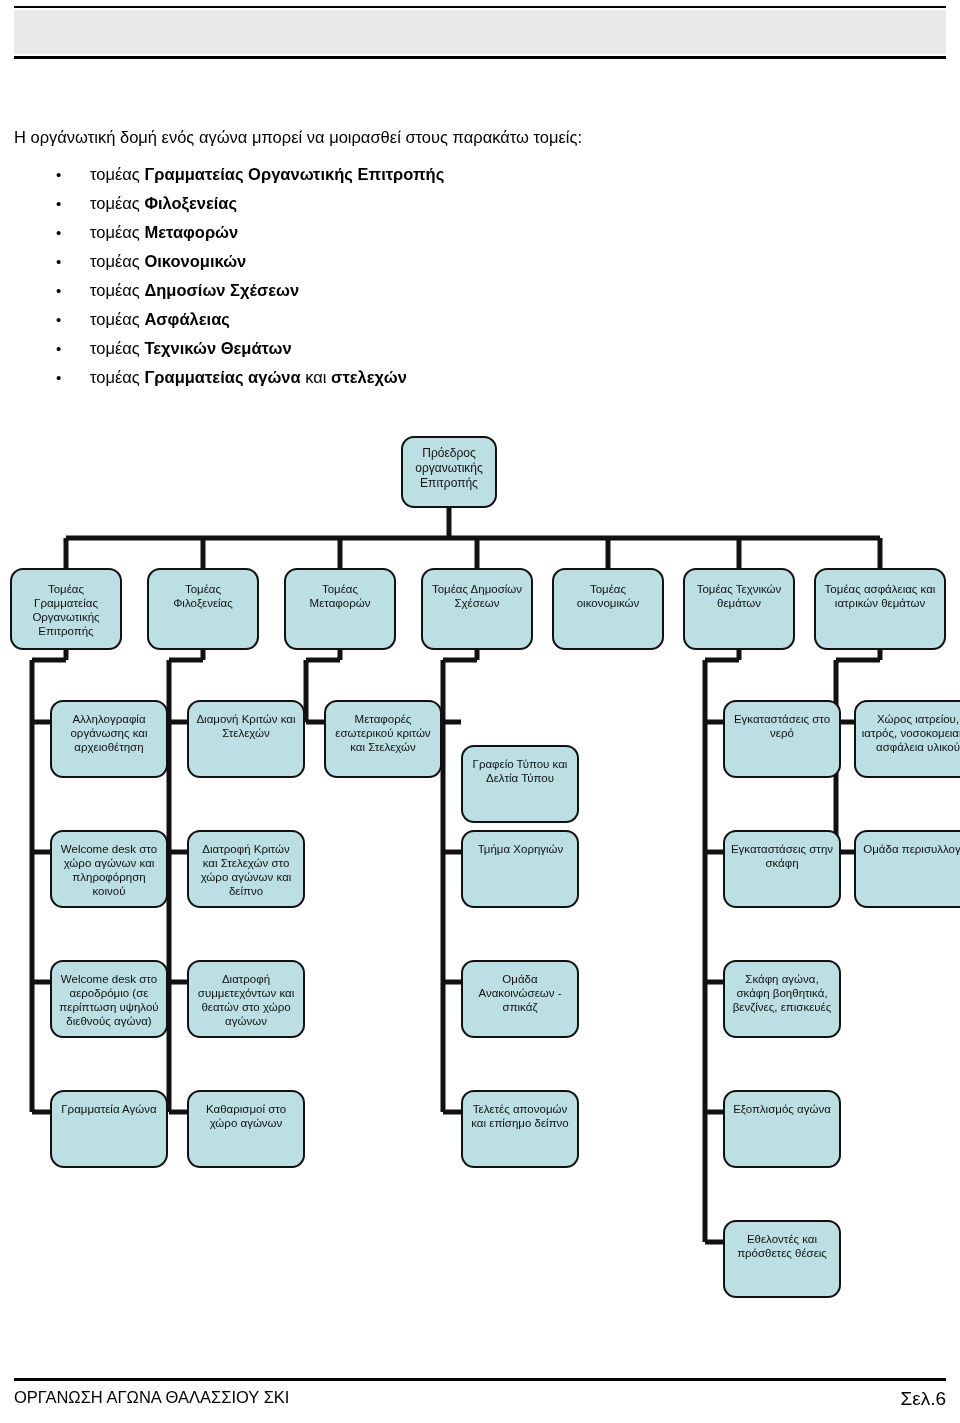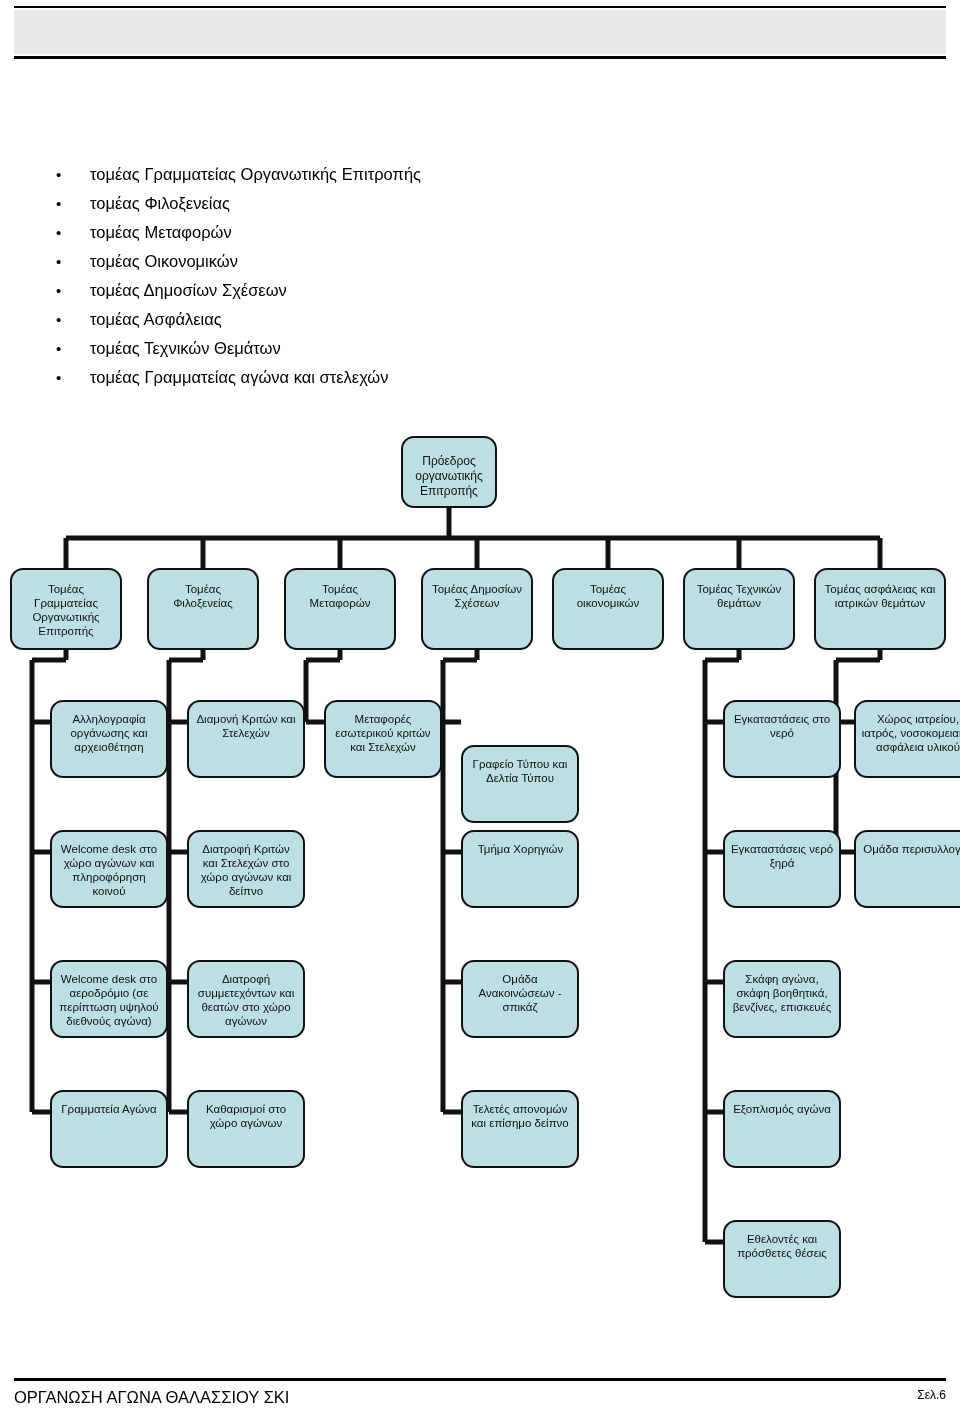--- a/index.html
+++ b/index.html
@@ -42,58 +42,59 @@
   .bullets{position:absolute;left:44px;top:160px;width:600px;}
   .bl{
     position:relative;height:29px;line-height:29px;
     font-size:16.5px;padding-left:46px;white-space:nowrap;
   }
   .bl .dot{
     position:absolute;left:12px;top:0;width:20px;height:29px;
     font-size:15px;line-height:29px;text-align:left;
   }
   .bl .pre{font-weight:normal;}
-  .bl b{font-weight:normal;}
+  .bl b{font-weight:bold;}
 
   
   #chart{position:absolute;left:0;top:400px;width:960px;height:940px;}
   #chart svg{position:absolute;left:0;top:0;}
 
   .node{
     position:absolute;
     background:#bbdfe2;
     border:2.5px solid #111;
     border-radius:13px;
     box-sizing:border-box;
     display:flex;align-items:center;justify-content:center;
     text-align:center;
     font-size:11.5px;
     line-height:14px;
     color:#111;
     padding:4px 5px;
     overflow:hidden;
   }
-  .node.root{font-size:12px;line-height:15px;align-items:flex-start;padding-top:16px;}
+  .node.root{font-size:12px;line-height:15px;align-items:flex-start;padding-top:8px;}
   .node.dept{align-items:flex-start;padding-top:12px;}
   .node.leaf{align-items:flex-start;padding-top:10px;}
 
   
   .ftr-rule{position:absolute;left:14px;top:1378px;width:932px;height:2.5px;background:#000;}
   .ftr-left{position:absolute;left:14px;top:1388px;font-size:16.5px;white-space:nowrap;}
-  .ftr-right{position:absolute;right:14px;top:1388px;font-size:12px;white-space:nowrap;text-align:right;}
+  .ftr-right{position:absolute;right:14px;top:1388px;font-size:19px;white-space:nowrap;text-align:right;}
 </style>
 </head>
 <body>
 
 <div class="page">
 
   <div class="hdr-rule-top"></div>
   <div class="hdr-band"></div>
   <div class="hdr-rule-bot"></div>
 
+  <div class="lead">Η οργάνωτική δομή ενός αγώνα μπορεί να μοιρασθεί στους παρακάτω τομείς:</div>
 
   <div class="bullets" id="bullet-list">
       <div class="bl"><span class="dot">•</span><span class="pre">τομέας </span><b>Γραμματείας Οργανωτικής Επιτροπής</b></div>
       <div class="bl"><span class="dot">•</span><span class="pre">τομέας </span><b>Φιλοξενείας</b></div>
       <div class="bl"><span class="dot">•</span><span class="pre">τομέας </span><b>Μεταφορών</b></div>
       <div class="bl"><span class="dot">•</span><span class="pre">τομέας </span><b>Οικονομικών</b></div>
       <div class="bl"><span class="dot">•</span><span class="pre">τομέας </span><b>Δημοσίων Σχέσεων</b></div>
       <div class="bl"><span class="dot">•</span><span class="pre">τομέας </span><b>Ασφάλειας</b></div>
       <div class="bl"><span class="dot">•</span><span class="pre">τομέας </span><b>Τεχνικών Θεμάτων</b></div>
       <div class="bl"><span class="dot">•</span><span class="pre">τομέας </span><b>Γραμματείας αγώνα</b><span> και </span><b>στελεχών</b></div>
@@ -148,37 +149,37 @@
         <line x1="836" y1="260" x2="836" y2="452" stroke="#111111" stroke-width="5"></line>
         <line x1="836" y1="322" x2="854" y2="322" stroke="#111111" stroke-width="5"></line>
         <line x1="836" y1="452" x2="854" y2="452" stroke="#111111" stroke-width="5"></line>
       </svg>
     <div id="chart-nodes">
         <div class="node root" style="left: 401px; top: 36px; width: 96px; height: 72px; background: rgb(187, 223, 226); border-color: rgb(17, 17, 17);">Πρόεδρος οργανωτικής Επιτροπής</div>
         <div class="node dept" style="left: 10px; top: 168px; width: 112px; height: 82px; background: rgb(187, 223, 226); border-color: rgb(17, 17, 17);">Τομέας Γραμματείας Οργανωτικής Επιτροπής</div>
         <div class="node leaf" style="left: 50px; top: 300px; width: 118px; height: 78px; background: rgb(187, 223, 226); border-color: rgb(17, 17, 17);">Αλληλογραφία οργάνωσης και αρχειοθέτηση</div>
         <div class="node leaf" style="left: 50px; top: 430px; width: 118px; height: 78px; background: rgb(187, 223, 226); border-color: rgb(17, 17, 17);">Welcome desk στο χώρο αγώνων και πληροφόρηση κοινού</div>
         <div class="node leaf" style="left: 50px; top: 560px; width: 118px; height: 78px; background: rgb(187, 223, 226); border-color: rgb(17, 17, 17);">Welcome desk στο αεροδρόμιο (σε περίπτωση υψηλού διεθνούς αγώνα)</div>
-        <div class="node leaf" style="left: 50px; top: 690px; width: 118px; height: 78px; background: rgb(187, 223, 226); border-color: rgb(17, 17, 17);">Γραμματεία Αγώνα</div>
+        <div class="node leaf" style="left: 50px; top: 690px; width: 118px; height: 78px; background: rgb(187, 223, 226); border-color: rgb(17, 17, 17); border-radius: 14px;">Γραμματεία Αγώνα</div>
         <div class="node dept" style="left: 147px; top: 168px; width: 112px; height: 82px; background: rgb(187, 223, 226); border-color: rgb(17, 17, 17);">Τομέας Φιλοξενείας</div>
         <div class="node leaf" style="left: 187px; top: 300px; width: 118px; height: 78px; background: rgb(187, 223, 226); border-color: rgb(17, 17, 17);">Διαμονή Κριτών και Στελεχών</div>
         <div class="node leaf" style="left: 187px; top: 430px; width: 118px; height: 78px; background: rgb(187, 223, 226); border-color: rgb(17, 17, 17);">Διατροφή Κριτών και Στελεχών στο χώρο αγώνων και δείπνο</div>
         <div class="node leaf" style="left: 187px; top: 560px; width: 118px; height: 78px; background: rgb(187, 223, 226); border-color: rgb(17, 17, 17);">Διατροφή συμμετεχόντων και θεατών στο χώρο αγώνων</div>
         <div class="node leaf" style="left: 187px; top: 690px; width: 118px; height: 78px; background: rgb(187, 223, 226); border-color: rgb(17, 17, 17);">Καθαρισμοί στο χώρο αγώνων</div>
         <div class="node dept" style="left: 284px; top: 168px; width: 112px; height: 82px; background: rgb(187, 223, 226); border-color: rgb(17, 17, 17);">Τομέας Μεταφορών</div>
         <div class="node leaf" style="left: 324px; top: 300px; width: 118px; height: 78px; background: rgb(187, 223, 226); border-color: rgb(17, 17, 17);">Μεταφορές εσωτερικού κριτών και Στελεχών</div>
         <div class="node dept" style="left: 421px; top: 168px; width: 112px; height: 82px; background: rgb(187, 223, 226); border-color: rgb(17, 17, 17);">Τομέας Δημοσίων Σχέσεων</div>
         <div class="node leaf" style="left: 461px; top: 300px; width: 118px; height: 78px; background: rgb(187, 223, 226); border-color: rgb(17, 17, 17); margin-top: 45px;">Γραφείο Τύπου και Δελτία Τύπου</div>
         <div class="node leaf" style="left: 461px; top: 430px; width: 118px; height: 78px; background: rgb(187, 223, 226); border-color: rgb(17, 17, 17); padding-left: 6px;">Τμήμα Χορηγιών</div>
         <div class="node leaf" style="left: 461px; top: 560px; width: 118px; height: 78px; background: rgb(187, 223, 226); border-color: rgb(17, 17, 17); text-align: center;">Ομάδα Ανακοινώσεων - σπικάζ</div>
         <div class="node leaf" style="left: 461px; top: 690px; width: 118px; height: 78px; background: rgb(187, 223, 226); border-color: rgb(17, 17, 17);">Τελετές απονομών και επίσημο δείπνο</div>
         <div class="node dept" style="left: 552px; top: 168px; width: 112px; height: 82px; background: rgb(187, 223, 226); border-color: rgb(17, 17, 17);">Τομέας οικονομικών</div>
         <div class="node dept" style="left: 683px; top: 168px; width: 112px; height: 82px; background: rgb(187, 223, 226); border-color: rgb(17, 17, 17);">Τομέας Τεχνικών θεμάτων</div>
         <div class="node leaf" style="left: 723px; top: 300px; width: 118px; height: 78px; background: rgb(187, 223, 226); border-color: rgb(17, 17, 17);">Εγκαταστάσεις στο νερό</div>
-        <div class="node leaf" style="left: 723px; top: 430px; width: 118px; height: 78px; background: rgb(187, 223, 226); border-color: rgb(17, 17, 17);">Εγκαταστάσεις νερό ξηρά</div>
+        <div class="node leaf" style="left: 723px; top: 430px; width: 118px; height: 78px; background: rgb(187, 223, 226); border-color: rgb(17, 17, 17);">Εγκαταστάσεις στην σκάφη</div>
         <div class="node leaf" style="left: 723px; top: 560px; width: 118px; height: 78px; background: rgb(187, 223, 226); border-color: rgb(17, 17, 17);">Σκάφη αγώνα, σκάφη βοηθητικά, βενζίνες, επισκευές</div>
         <div class="node leaf" style="left: 723px; top: 690px; width: 118px; height: 78px; background: rgb(187, 223, 226); border-color: rgb(17, 17, 17);">Εξοπλισμός αγώνα</div>
         <div class="node leaf" style="left: 723px; top: 820px; width: 118px; height: 78px; background: rgb(187, 223, 226); border-color: rgb(17, 17, 17);">Εθελοντές και πρόσθετες θέσεις</div>
         <div class="node dept" style="left: 814px; top: 168px; width: 132px; height: 82px; background: rgb(187, 223, 226); border-color: rgb(17, 17, 17);">Τομέας ασφάλειας και ιατρικών θεμάτων</div>
         <div class="node leaf" style="left: 854px; top: 300px; width: 128px; height: 78px; background: rgb(187, 223, 226); border-color: rgb(17, 17, 17);">Χώρος ιατρείου, ιατρός, νοσοκομειακό, ασφάλεια υλικού</div>
         <div class="node leaf" style="left: 854px; top: 430px; width: 128px; height: 78px; background: rgb(187, 223, 226); border-color: rgb(17, 17, 17);">Ομάδα περισυλλογής</div>
       </div>
   </div>
 
   <div class="ftr-rule"></div>

